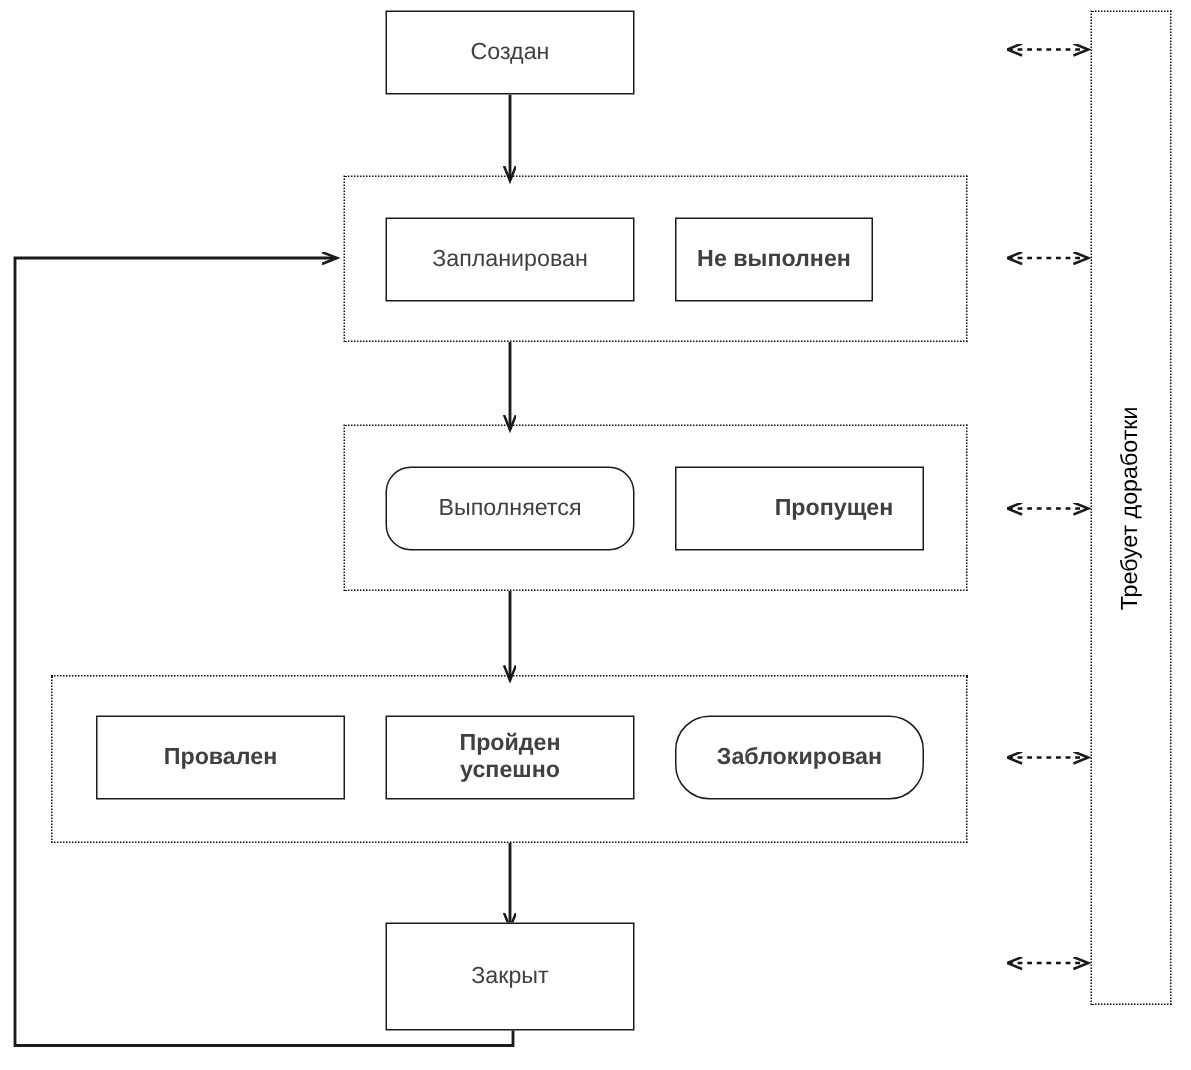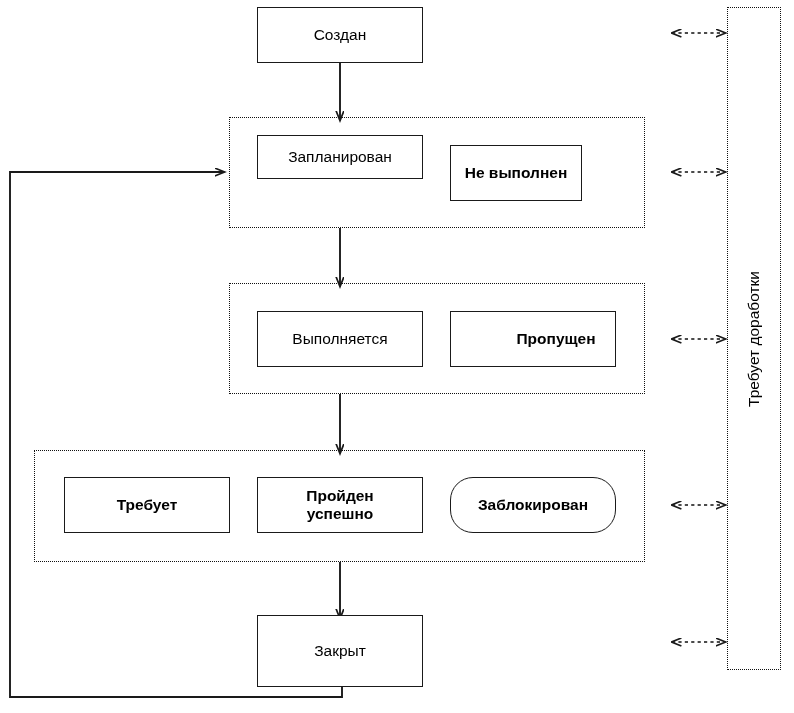--- a/index.html
+++ b/index.html
@@ -26,21 +26,21 @@
   }
   .node-box {
     position: absolute;
     box-sizing: border-box;
     border: 1.6px solid #1a1a1a;
     background: #ffffff;
     display: flex;
     align-items: center;
     justify-content: center;
     text-align: center;
-    color: #000000;
+    color: #404040;
     font-size: 15.5px;
     line-height: 1.15;
     font-family: "Liberation Sans", sans-serif;
   }
   .node-box.bold {
     font-weight: bold;
   }
   .node-label {
     display: block;
     white-space: pre-line;
@@ -120,38 +120,38 @@
   </svg>
 
   <div class="group-box" style="left:229px; top:117px; width:416px; height:111px;"></div>
   <div class="group-box" style="left:229px; top:283px; width:416px; height:111px;"></div>
   <div class="group-box" style="left:34px; top:450px; width:611px; height:112px;"></div>
 
   <div class="node-box" style="left:257px; top:7px; width:166px; height:56px;">
     <span class="node-label">Создан</span>
   </div>
 
-  <div class="node-box" style="left:257px; top:135px; width:166px; height:44px;">
+  <div class="node-box" style="left:257px; top:145px; width:166px; height:56px;">
     <span class="node-label">Запланирован</span>
   </div>
 
   <div class="node-box bold" style="left:450px; top:145px; width:132px; height:56px;">
     <span class="node-label">Не выполнен</span>
   </div>
 
-  <div class="node-box" style="left:257px; top:311px; width:166px; height:56px;">
+  <div class="node-box" style="left:257px; top:311px; width:166px; height:56px;border-radius:17px;">
     <span class="node-label">Выполняется</span>
   </div>
 
   <div class="node-box bold" style="left:450px; top:311px; width:166px; height:56px;padding-left:46px;">
     <span class="node-label">Пропущен</span>
   </div>
 
   <div class="node-box bold" style="left:64px; top:477px; width:166px; height:56px;">
-    <span class="node-label">Требует</span>
+    <span class="node-label">Провален</span>
   </div>
 
   <div class="node-box bold" style="left:257px; top:477px; width:166px; height:56px;">
     <span class="node-label">Пройден
 успешно</span>
   </div>
 
   <div class="node-box bold" style="left:450px; top:477px; width:166px; height:56px;border-radius:23px;">
     <span class="node-label">Заблокирован</span>
   </div>

